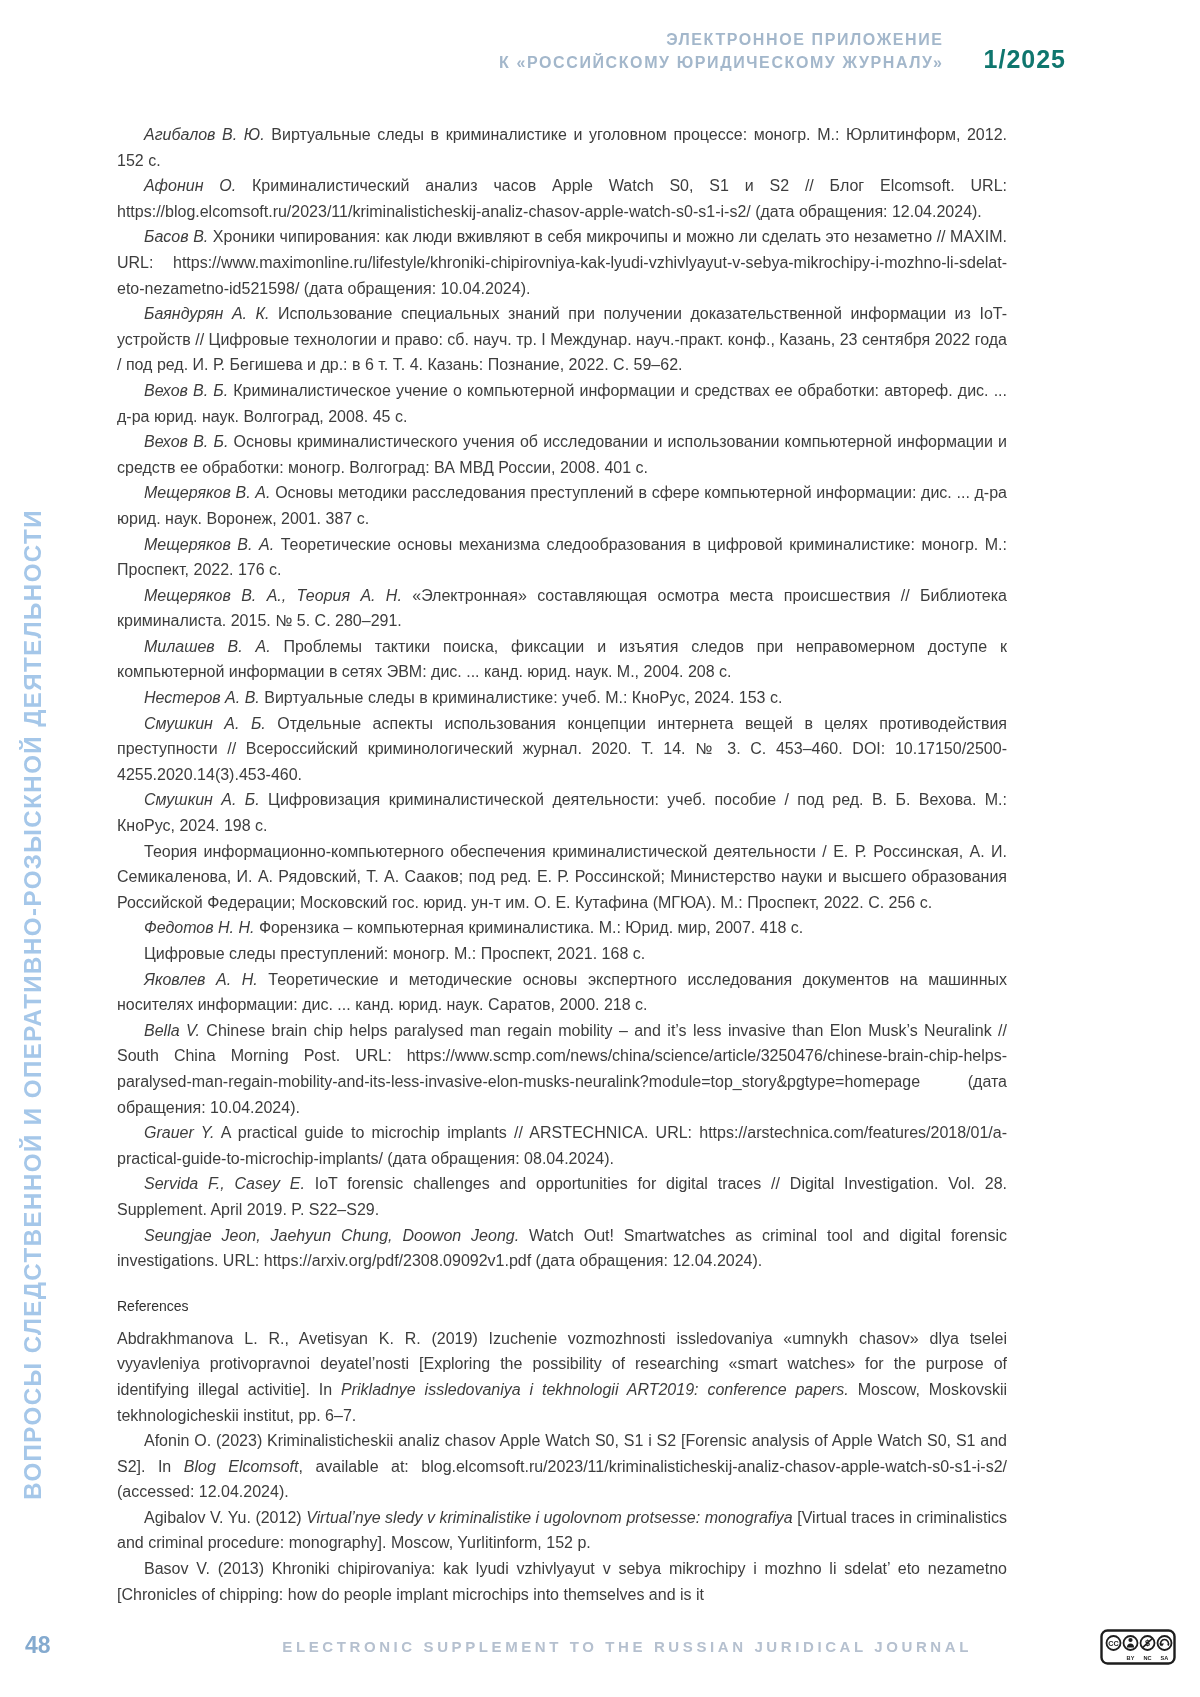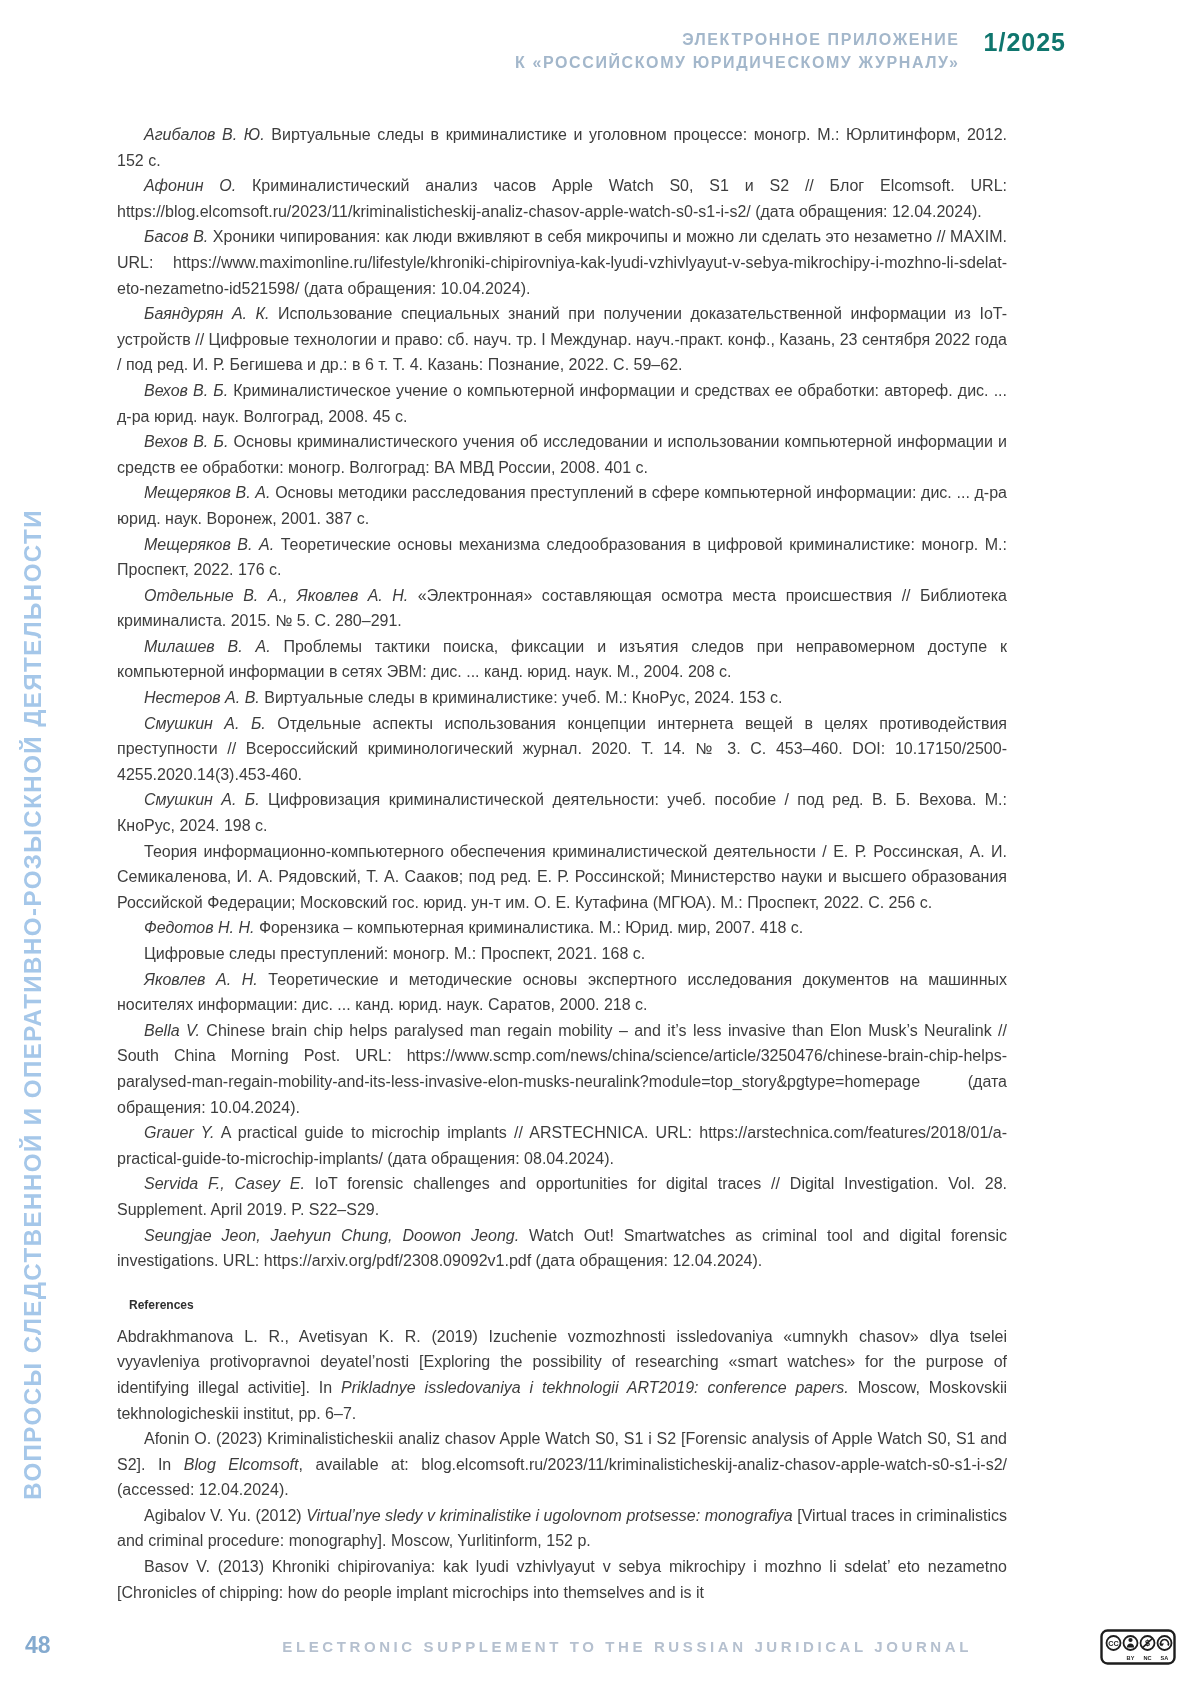--- a/index.html
+++ b/index.html
@@ -10,21 +10,21 @@
     background:#ffffff;
     margin:0 auto;
     overflow:hidden;
     font-family:"Liberation Sans", sans-serif;
     color:#3d3d3d;
   }
 
   
   .header {
     position:absolute; top:28px; right:134px;
-    display:flex; align-items:flex-start; gap:24px;
+    display:flex; align-items:flex-end; gap:40px;
   }
   .header-lines {
     text-align:right;
     color:#a3b7cb;
     font-weight:700;
     font-size:16px;
     letter-spacing:1.6px;
     line-height:23px;
     text-transform:uppercase;
   }
@@ -60,24 +60,24 @@
     font-size:16px;
     line-height:25.6px;
     text-align:justify;
     text-indent:27px;
     overflow-wrap:break-word;
     color:#3d3d3d;
   }
   .entry em { font-style:italic; font-weight:normal; }
   .entry.no-indent { text-indent:0; }
   .refs-heading {
-    font-size:12px;
-    font-weight:700;
+    font-size:14px;
+    font-weight:400;
     color:#2f2f2f;
-    margin:24px 0 12px 12px;
+    margin:24px 0 12px 0;
   }
 
   
   .page-number {
     position:absolute; left:25px; bottom:38px;
     font-size:23px; font-weight:700; color:#84aacf;
   }
   .footer-text {
     position:absolute; right:228px; bottom:42px;
     font-size:15px; font-weight:700;
@@ -112,21 +112,21 @@
   <div class="content">
     <div>
         <p class="entry"><em>Агибалов В. Ю.</em><span> Виртуальные следы в криминалистике и уголовном процессе: моногр. М.: Юрлитинформ, 2012. 152 с.</span></p>
         <p class="entry"><em>Афонин О.</em><span> Криминалистический анализ часов Apple Watch S0, S1 и S2 // Блог Elcomsoft. URL: https://blog.elcomsoft.ru/2023/11/kriminalisticheskij-analiz-chasov-apple-watch-s0-s1-i-s2/ (дата обращения: 12.04.2024).</span></p>
         <p class="entry"><em>Басов В.</em><span> Хроники чипирования: как люди вживляют в себя микрочипы и можно ли сделать это незаметно // MAXIM. URL: https://www.maximonline.ru/lifestyle/khroniki-chipirovniya-kak-lyudi-vzhivlyayut-v-sebya-mikrochipy-i-mozhno-li-sdelat-eto-nezametno-id521598/ (дата обращения: 10.04.2024).</span></p>
         <p class="entry"><em>Баяндурян А. К.</em><span> Использование специальных знаний при получении доказательственной информации из IoT-устройств // Цифровые технологии и право: сб. науч. тр. I Междунар. науч.-практ. конф., Казань, 23 сентября 2022 года / под ред. И. Р. Бегишева и др.: в 6 т. Т. 4. Казань: Познание, 2022. С. 59–62.</span></p>
         <p class="entry"><em>Вехов В. Б.</em><span> Криминалистическое учение о компьютерной информации и средствах ее обработки: автореф. дис. ... д-ра юрид. наук. Волгоград, 2008. 45 с.</span></p>
         <p class="entry"><em>Вехов В. Б.</em><span> Основы криминалистического учения об исследовании и использовании компьютерной информации и средств ее обработки: моногр. Волгоград: ВА МВД России, 2008. 401 с.</span></p>
         <p class="entry"><em>Мещеряков В. А.</em><span> Основы методики расследования преступлений в сфере компьютерной информации: дис. ... д-ра юрид. наук. Воронеж, 2001. 387 с.</span></p>
         <p class="entry"><em>Мещеряков В. А.</em><span> Теоретические основы механизма следообразования в цифровой криминалистике: моногр. М.: Проспект, 2022. 176 с.</span></p>
-        <p class="entry"><em>Отдельные В. А., Яковлев А. Н.</em><span> «Электронная» составляющая осмотра места происшествия // Библиотека криминалиста. 2015. № 5. С. 280–291.</span></p>
+        <p class="entry"><em>Мещеряков В. А., Теория А. Н.</em><span> «Электронная» составляющая осмотра места происшествия // Библиотека криминалиста. 2015. № 5. С. 280–291.</span></p>
         <p class="entry"><em>Милашев В. А.</em><span> Проблемы тактики поиска, фиксации и изъятия следов при неправомерном доступе к компьютерной информации в сетях ЭВМ: дис. ... канд. юрид. наук. М., 2004. 208 с.</span></p>
         <p class="entry"><em>Нестеров А. В.</em><span> Виртуальные следы в криминалистике: учеб. М.: КноРус, 2024. 153 с.</span></p>
         <p class="entry"><em>Смушкин А. Б.</em><span> Отдельные аспекты использования концепции интернета вещей в целях противодействия преступности // Всероссийский криминологический журнал. 2020. Т. 14. № 3. С. 453–460. DOI: 10.17150/2500-4255.2020.14(3).453-460.</span></p>
         <p class="entry"><em>Смушкин А. Б.</em><span> Цифровизация криминалистической деятельности: учеб. пособие / под ред. В. Б. Вехова. М.: КноРус, 2024. 198 с.</span></p>
         <p class="entry"><span>Теория информационно-компьютерного обеспечения криминалистической деятельности / Е. Р. Россинская, А. И. Семикаленова, И. А. Рядовский, Т. А. Сааков; под ред. Е. Р. Россинской; Министерство науки и высшего образования Российской Федерации; Московский гос. юрид. ун-т им. О. Е. Кутафина (МГЮА). М.: Проспект, 2022. С. 256 с.</span></p>
         <p class="entry"><em>Федотов Н. Н.</em><span> Форензика – компьютерная криминалистика. М.: Юрид. мир, 2007. 418 с.</span></p>
         <p class="entry"><span>Цифровые следы преступлений: моногр. М.: Проспект, 2021. 168 с.</span></p>
         <p class="entry"><em>Яковлев А. Н.</em><span> Теоретические и методические основы экспертного исследования документов на машинных носителях информации: дис. ... канд. юрид. наук. Саратов, 2000. 218 с.</span></p>
         <p class="entry"><em>Bella V.</em><span> Chinese brain chip helps paralysed man regain mobility – and it’s less invasive than Elon Musk’s Neuralink // South China Morning Post. URL: https://www.scmp.com/news/china/science/article/3250476/chinese-brain-chip-helps-paralysed-man-regain-mobility-and-its-less-invasive-elon-musks-neuralink?module=top_story&amp;pgtype=homepage (дата обращения: 10.04.2024).</span></p>
         <p class="entry"><em>Grauer Y.</em><span> A practical guide to microchip implants // ARSTECHNICA. URL: https://arstechnica.com/features/2018/01/a-practical-guide-to-microchip-implants/ (дата обращения: 08.04.2024).</span></p>

